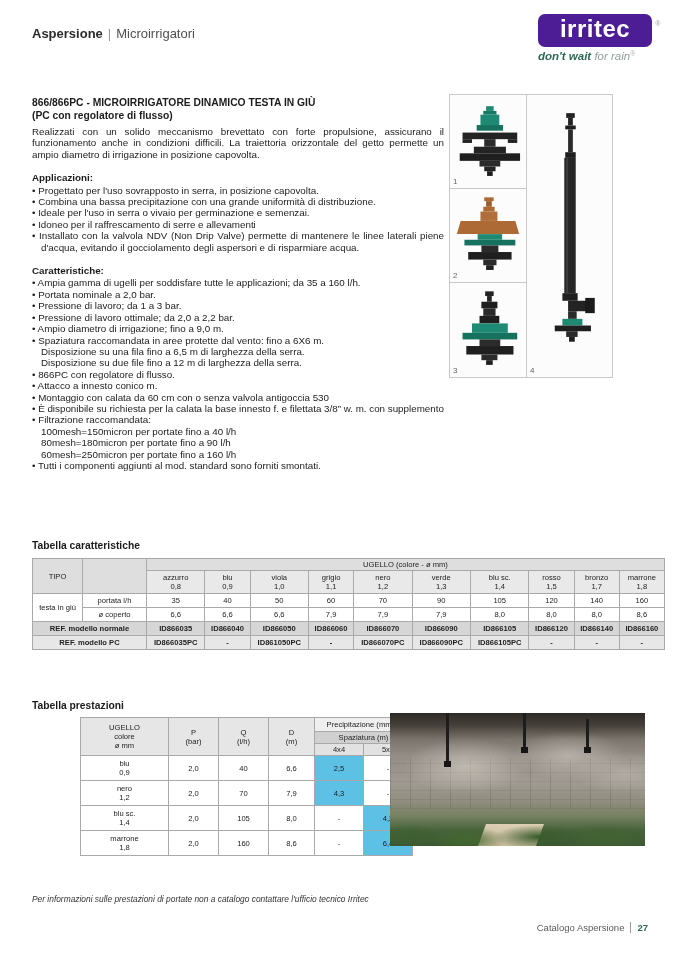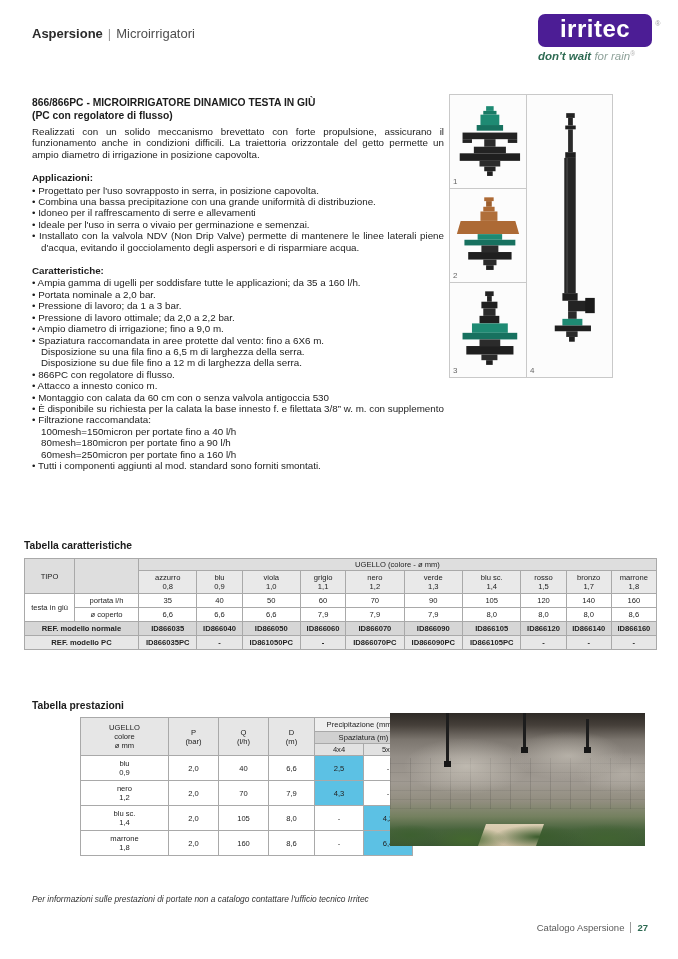--- a/index.html
+++ b/index.html
@@ -36,21 +36,21 @@
   .pcell{border:1px solid #c9c9c9;background:#fcfcfc;position:relative;
          display:flex;align-items:center;justify-content:center;margin:-1px 0 0 -1px;}
   .pcell.tall{grid-column:2;grid-row:1 / span 3;}
   .pnum{position:absolute;left:3px;bottom:2px;font-size:8px;color:#666;}
 
   
   .tbl-title{font-weight:bold;font-size:10.3px;}
   table{border-collapse:collapse;}
   th,td{border:1px solid #a9a9a9;text-align:center;font-weight:normal;}
 
-  .sec1{position:absolute;left:24px;top:540px;width:633px;}
+  .sec1{position:absolute;left:32px;top:540px;width:633px;}
   .t1{width:633px;font-size:7.6px;margin-top:7px;color:#222;}
   .t1 th,.t1 td{padding:2px 1px;}
   .t1 .band th{background:#dedede;padding:1px;}
   .t1 .noz th{background:#e9e9e9;line-height:9px;padding:2px 0;}
   .t1 .hdcell{background:#e9e9e9;}
   .t1 .ref1 th,.t1 .ref1 td{background:#d6d6d6;font-weight:bold;padding:2px 1px;}
   .t1 .ref2 th,.t1 .ref2 td{background:#e7e7e7;font-weight:bold;padding:2px 1px;}
   .fnotes{margin-top:6px;font-size:8.2px;font-style:italic;color:#333;line-height:10px;}
 
   .sec2{position:absolute;left:32px;top:700px;}
@@ -115,22 +115,22 @@
   <div class="leftcol">
     <div class="ptitle">
       <div>866/866PC - MICROIRRIGATORE DINAMICO TESTA IN GIÙ</div>
       <div>(PC con regolatore di flusso)</div>
     </div>
     <div class="desc">Realizzati con un solido meccanismo brevettato con forte propulsione, assicurano il funzionamento anche in condizioni difficili. La traiettoria orizzontale del getto permette un ampio diametro di irrigazione in posizione capovolta.</div>
     <div class="sechead">Applicazioni:</div>
     <div>
         <div class="li b">• Progettato per l'uso sovrapposto in serra, in posizione capovolta.</div>
         <div class="li b">• Combina una bassa precipitazione con una grande uniformità di distribuzione.</div>
+        <div class="li b">• Ideale per l'uso in serra o vivaio per germinazione e semenzai.</div>
         <div class="li b">• Idoneo per il raffrescamento di serre e allevamenti</div>
-        <div class="li b">• Ideale per l'uso in serra o vivaio per germinazione e semenzai.</div>
         <div class="li b">• Installato con la valvola NDV (Non Drip Valve) permette di mantenere le linee laterali piene d'acqua, evitando il gocciolamento degli aspersori e di risparmiare acqua.</div>
       </div>
     <div class="sechead">Caratteristiche:</div>
     <div>
         <div class="li b">• Ampia gamma di ugelli per soddisfare tutte le applicazioni; da 35 a 160 l/h.</div>
         <div class="li b">• Portata nominale a 2,0 bar.</div>
         <div class="li b">• Pressione di lavoro; da 1 a 3 bar.</div>
         <div class="li b">• Pressione di lavoro ottimale; da 2,0 a 2,2 bar.</div>
         <div class="li b">• Ampio diametro di irrigazione; fino a 9,0 m.</div>
         <div class="li b">• Spaziatura raccomandata in aree protette dal vento: fino a 6X6 m.</div>

